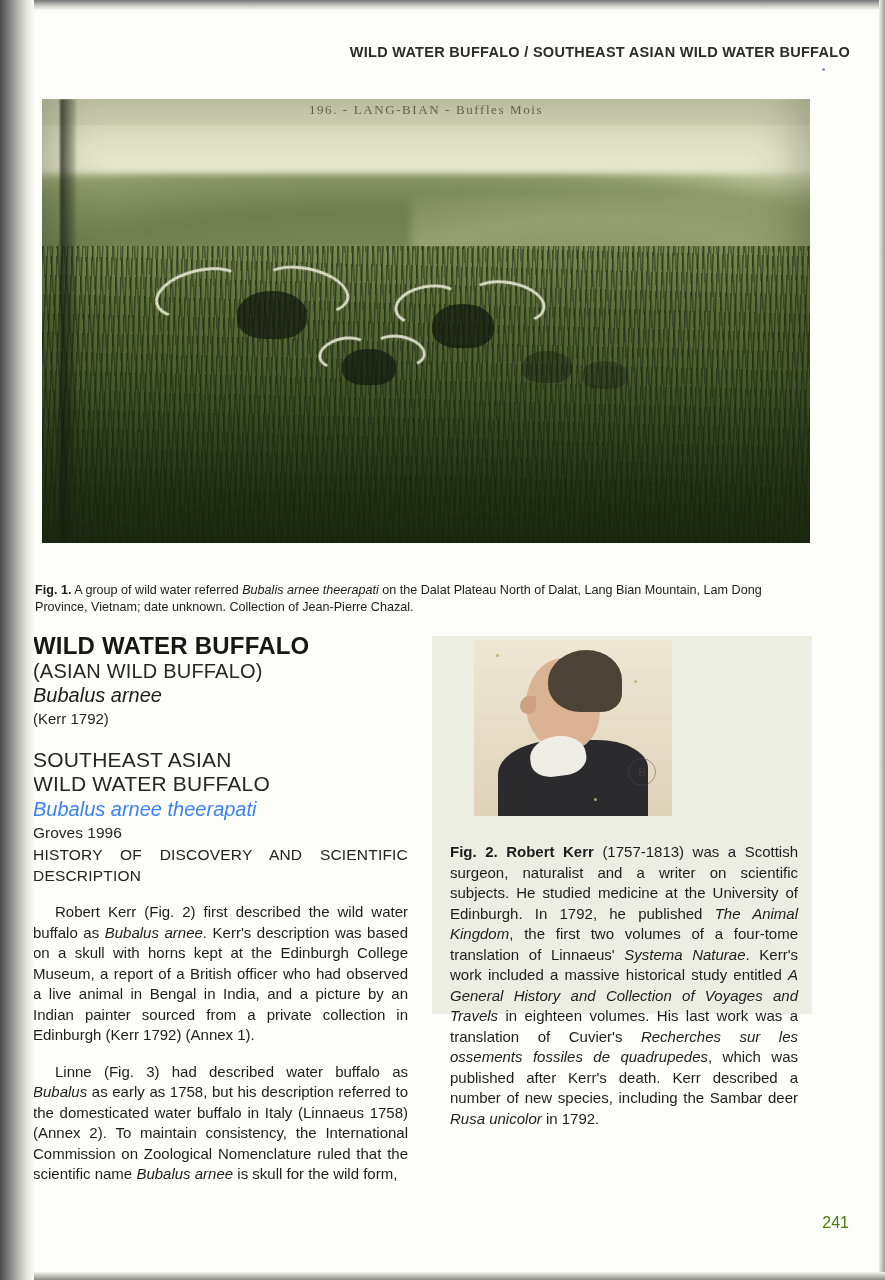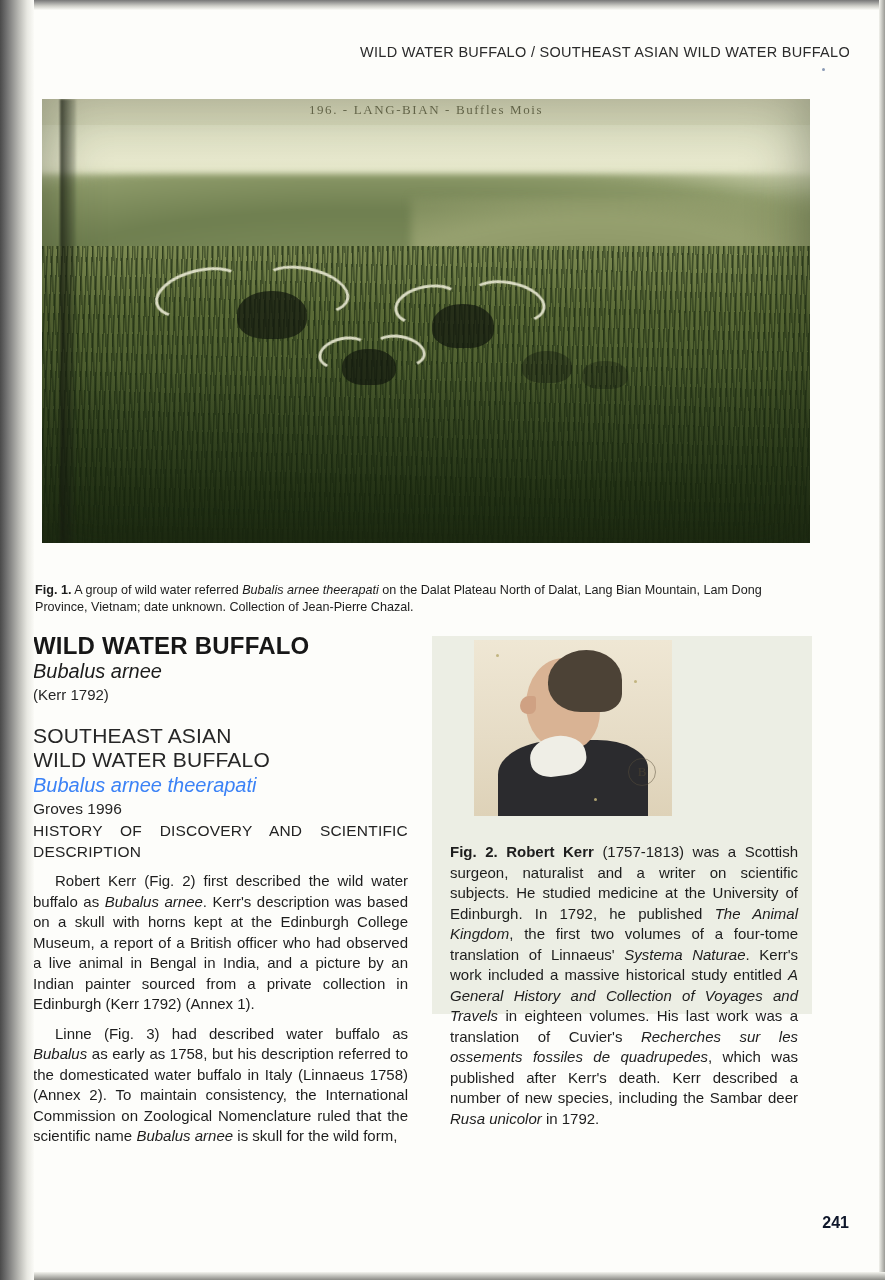--- a/index.html
+++ b/index.html
@@ -55,20 +55,21 @@
   }
 
   .running-head {
     position: absolute;
     top: 44px;
     right: 35px;
     font-size: 14.5px;
     letter-spacing: 0.3px;
     color: #2b2b2b;
     font-family: "Liberation Sans", sans-serif;
+    font-weight: bold;
   }
   .head-dot {
     position: absolute;
     top: 68px;
     right: 60px;
     width: 3px; height: 3px;
     background: #8a9ab5;
     border-radius: 50%;
   }
 
@@ -228,21 +229,21 @@
     line-height: 22px;
   }
   .sec-head {
     font-size: 15.5px;
     color: #232323;
     line-height: 21px;
     text-align: justify;
     letter-spacing: 0.2px;
   }
   .body-p {
-    margin-top: 9px;
+    margin-top: 16px;
     font-size: 15px;
     line-height: 20.5px;
     color: #1d1d1d;
     text-align: justify;
     text-indent: 22px;
   }
   .body-p i { font-style: italic; }
 
   
   .fig2-panel {
@@ -328,22 +329,22 @@
     text-align: justify;
   }
   .fig2-cap b { font-weight: bold; }
   .fig2-cap i { font-style: italic; }
 
   .folio {
     position: absolute;
     right: 36px;
     bottom: 48px;
     font-size: 16px;
-    font-weight: bold;
-    color: #0f172a;
+    font-weight: normal;
+    color: #4d7c0f;
     text-align: center;
   }
 </style>
 </head>
 <body>
 
 <div class="page">
 
   <div class="page-edge-top"></div>
   <div class="page-edge-right"></div>
@@ -380,20 +381,21 @@
 
     <div class="fig1-vignette"></div>
   </div>
 
   <div class="fig1-cap">
     <b>Fig. 1.</b><span> A group of wild water referred </span><i>Bubalis arnee theerapati</i><span> on the Dalat Plateau North of Dalat, Lang Bian Mountain, Lam Dong Province, Vietnam; date unknown. Collection of Jean-Pierre Chazal.</span>
   </div>
 
   <div class="leftcol">
     <div class="title-main">WILD WATER BUFFALO</div>
+    <div class="title-sub">(ASIAN WILD BUFFALO)</div>
     <div class="title-italic">Bubalus arnee</div>
     <div class="title-author">(Kerr 1792)</div>
 
     <div class="title-block2">
       <div class="title-2l1">SOUTHEAST ASIAN</div>
       <div class="title-2l2">WILD WATER BUFFALO</div>
       <div class="title-2it">Bubalus arnee theerapati</div>
       <div class="title-2auth">Groves 1996</div>
     </div>
 

